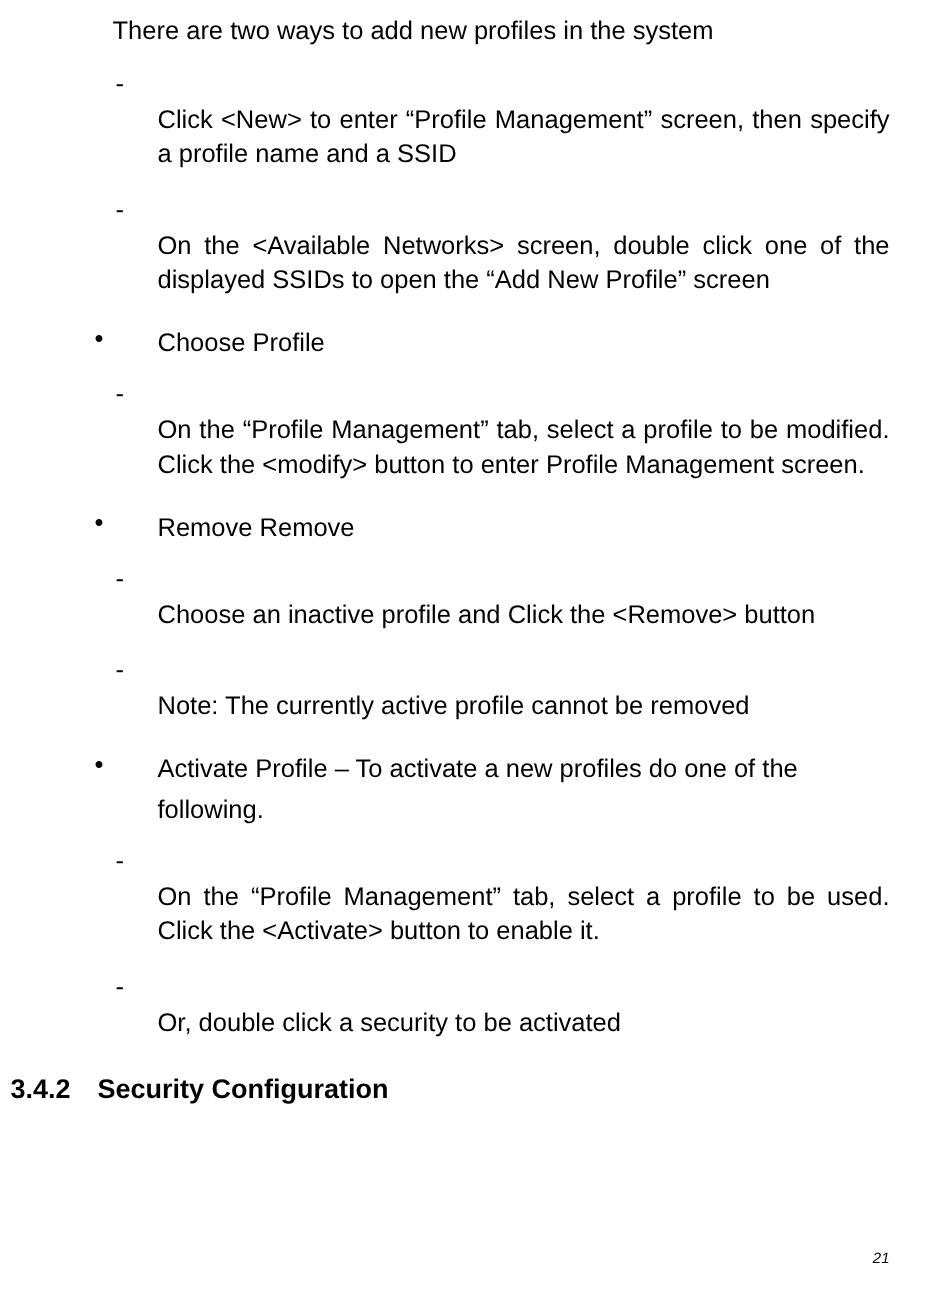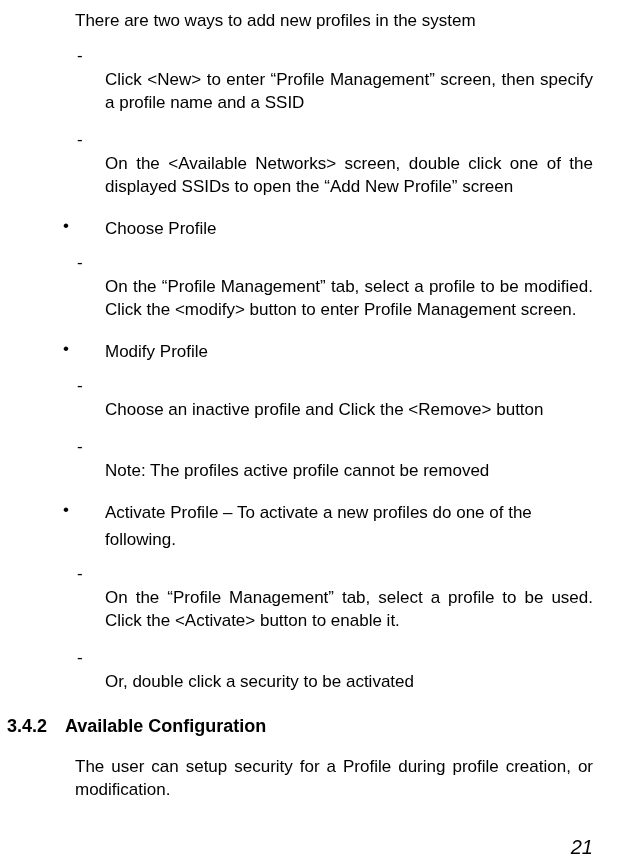--- a/index.html
+++ b/index.html
@@ -70,24 +70,24 @@
     .section-title {
       flex: 1;
     }
     .section-body {
       text-align: justify;
       text-justify: inter-word;
       margin-top: 6px;
     }
     .page-number {
       position: absolute;
-      bottom: 8px;
+      bottom: 22px;
       right: 32px;
       font-style: italic;
-      font-size: 20px;
+      font-size: 10px;
     }
     .indent-block {
       margin-left: 0px;
     }
   </style>
 </head>
 <body>
 
 <div class="content">
 
@@ -110,50 +110,49 @@
     <div class="bullet-text">Choose Profile</div>
   </div>
 
   <div class="dash-item">
     <div class="dash-marker">-</div>
     <div class="dash-text dash-text-justify">On the “Profile Management” tab, select a profile to be modified. Click the &lt;modify&gt; button to enter Profile Management screen.</div>
   </div>
 
   <div class="bullet-item" style="margin-left:-12px;">
     <div class="bullet-marker">•</div>
-    <div class="bullet-text">Modify Profile</div>
+    <div class="bullet-text">Remove Remove</div>
   </div>
 
   <div class="dash-item">
     <div class="dash-marker">-</div>
     <div class="dash-text dash-text-justify">Choose an inactive profile and Click the &lt;Remove&gt; button</div>
   </div>
 
   <div class="dash-item">
     <div class="dash-marker">-</div>
-    <div class="dash-text">Note: The profiles active profile cannot be removed</div>
+    <div class="dash-text">Note: The currently active profile cannot be removed</div>
   </div>
 
   <div class="bullet-item" style="margin-left:-12px;">
     <div class="bullet-marker">•</div>
     <div class="bullet-text">Activate Profile – To activate a new profiles do one of the following.</div>
   </div>
 
   <div class="dash-item">
     <div class="dash-marker">-</div>
     <div class="dash-text dash-text-justify">On the “Profile Management” tab, select a profile to be used. Click the &lt;Activate&gt; button to enable it.</div>
   </div>
 
   <div class="dash-item">
     <div class="dash-marker">-</div>
     <div class="dash-text">Or, double click a security to be activated</div>
   </div>
 
   <div class="section-heading">
     <div class="section-number">3.4.2</div>
-    <div class="section-title">Available Configuration</div>
+    <div class="section-title">Security Configuration</div>
   </div>
 
-  <div class="section-body">The user can setup security for a Profile during profile creation, or modification.</div>
 
 </div>
 
 <div class="page-number">21</div>
 
 </body></html>

